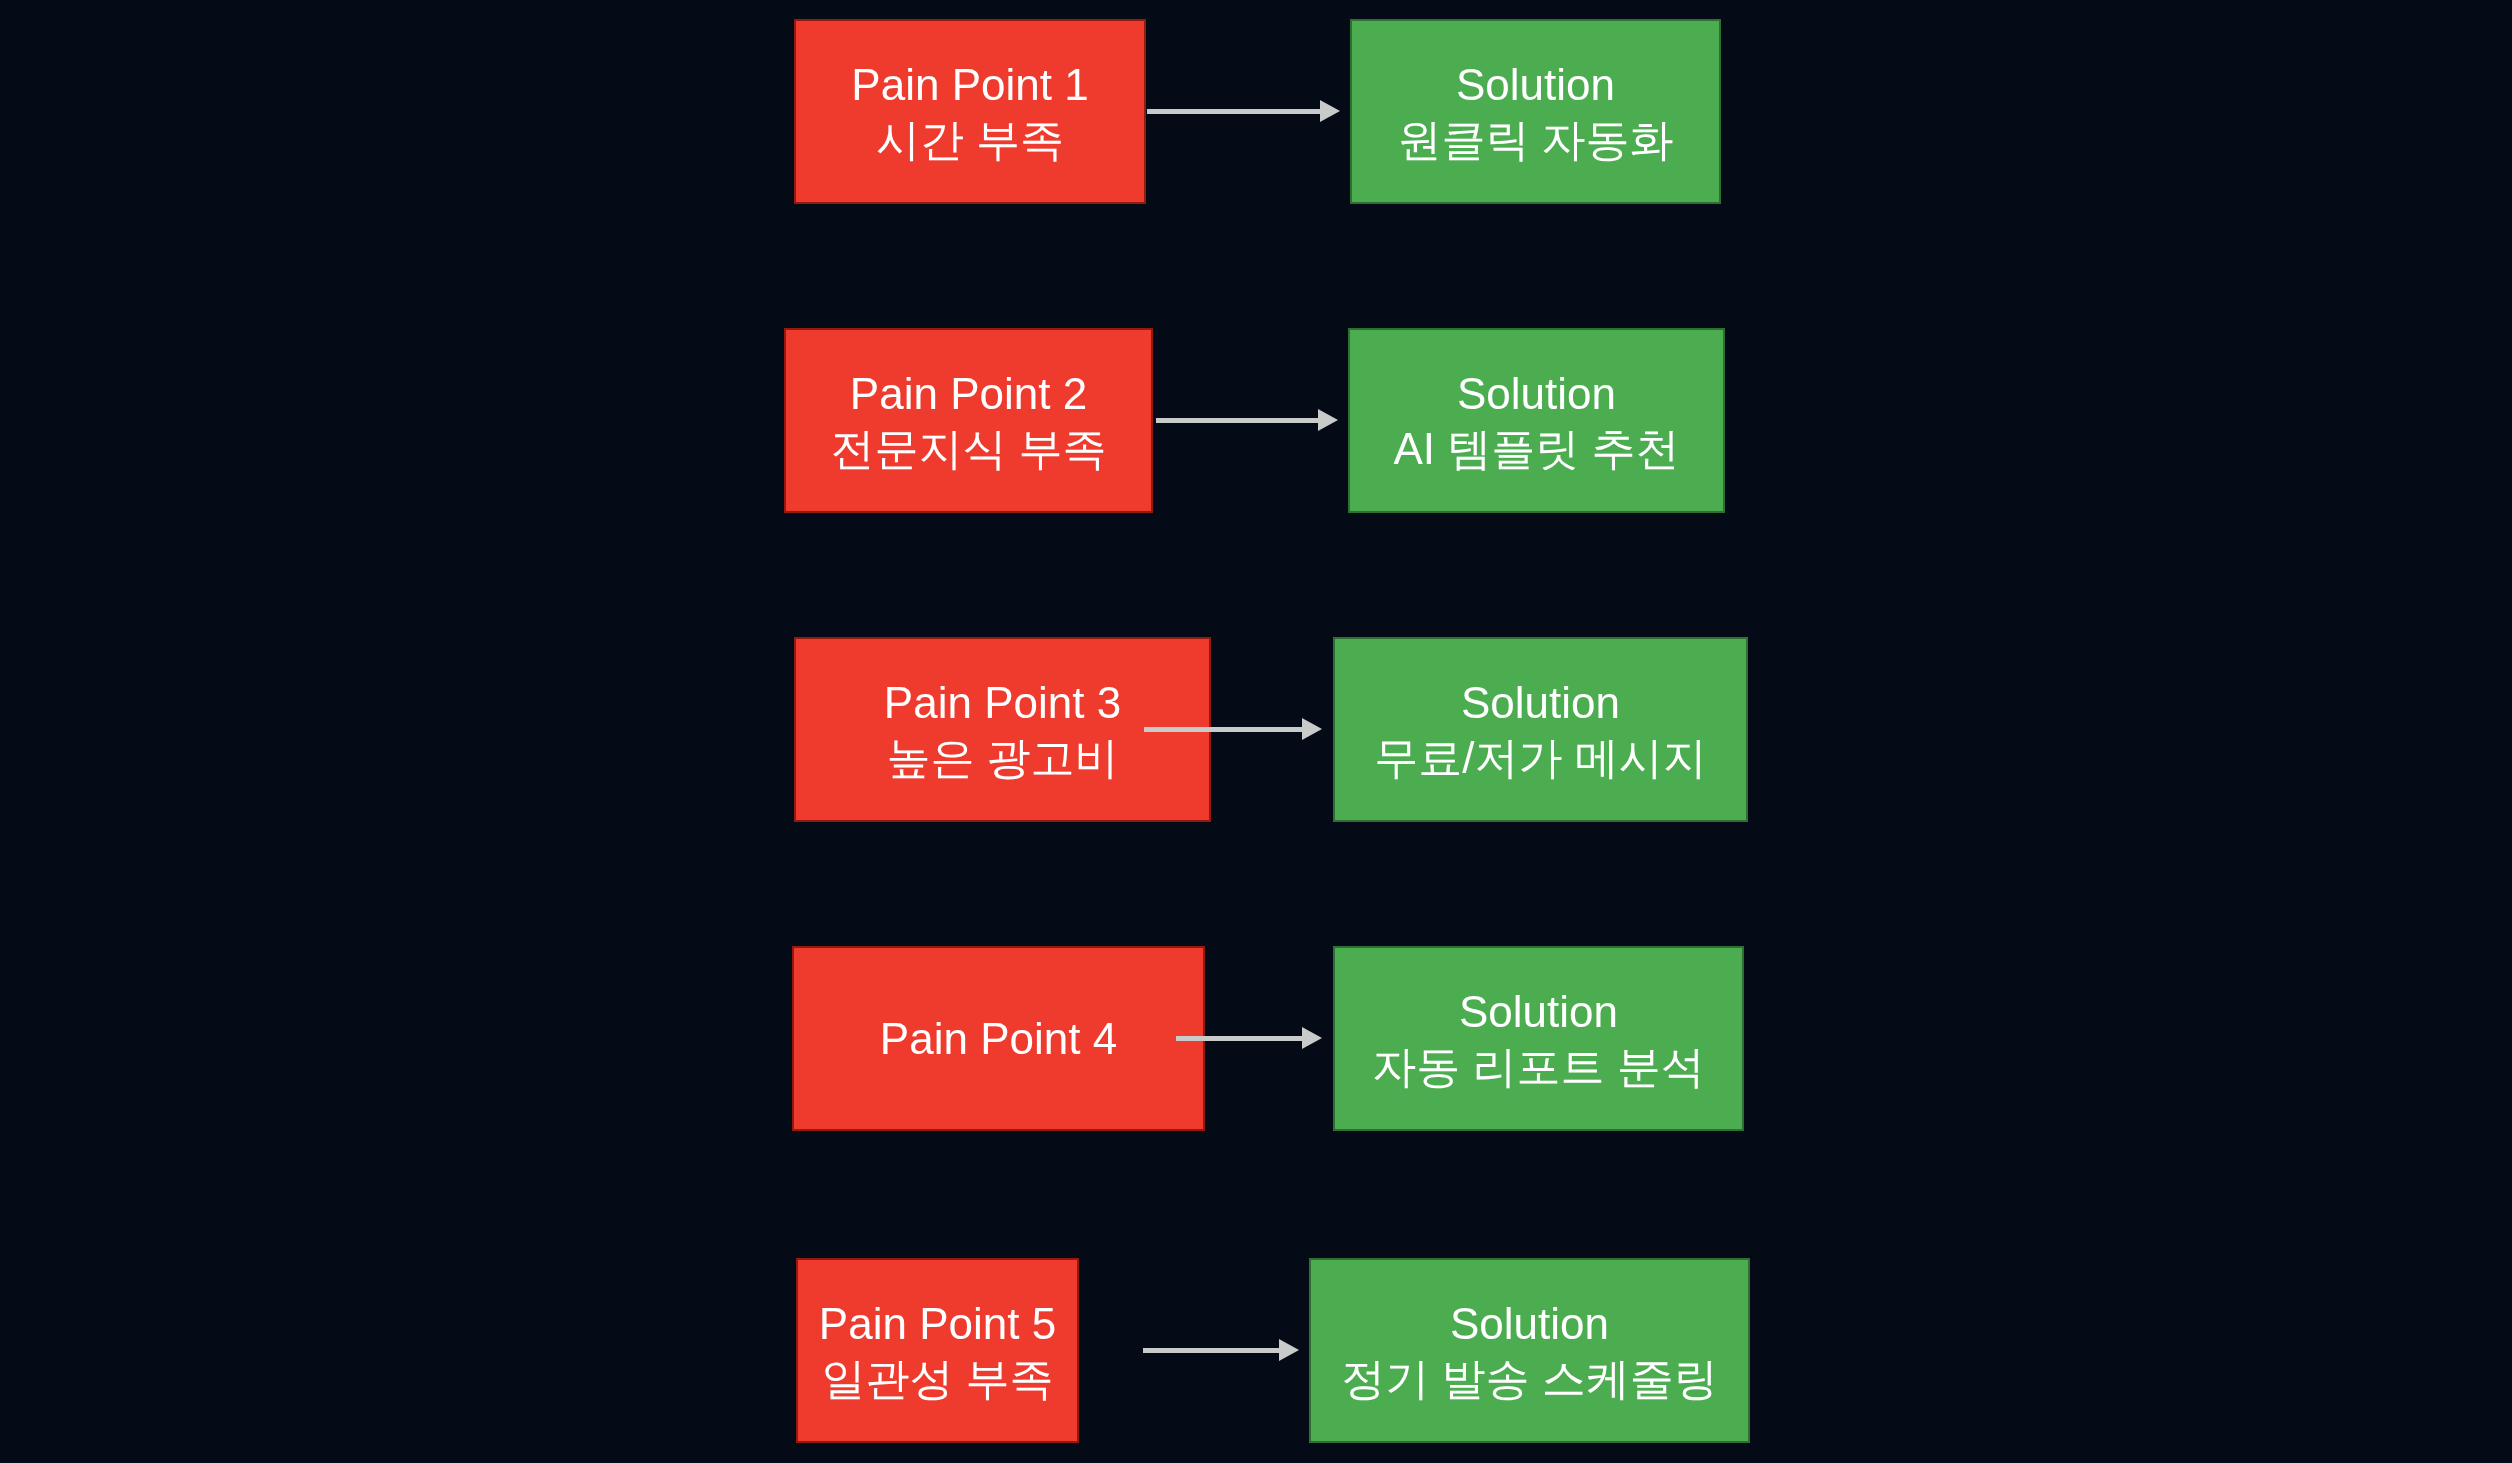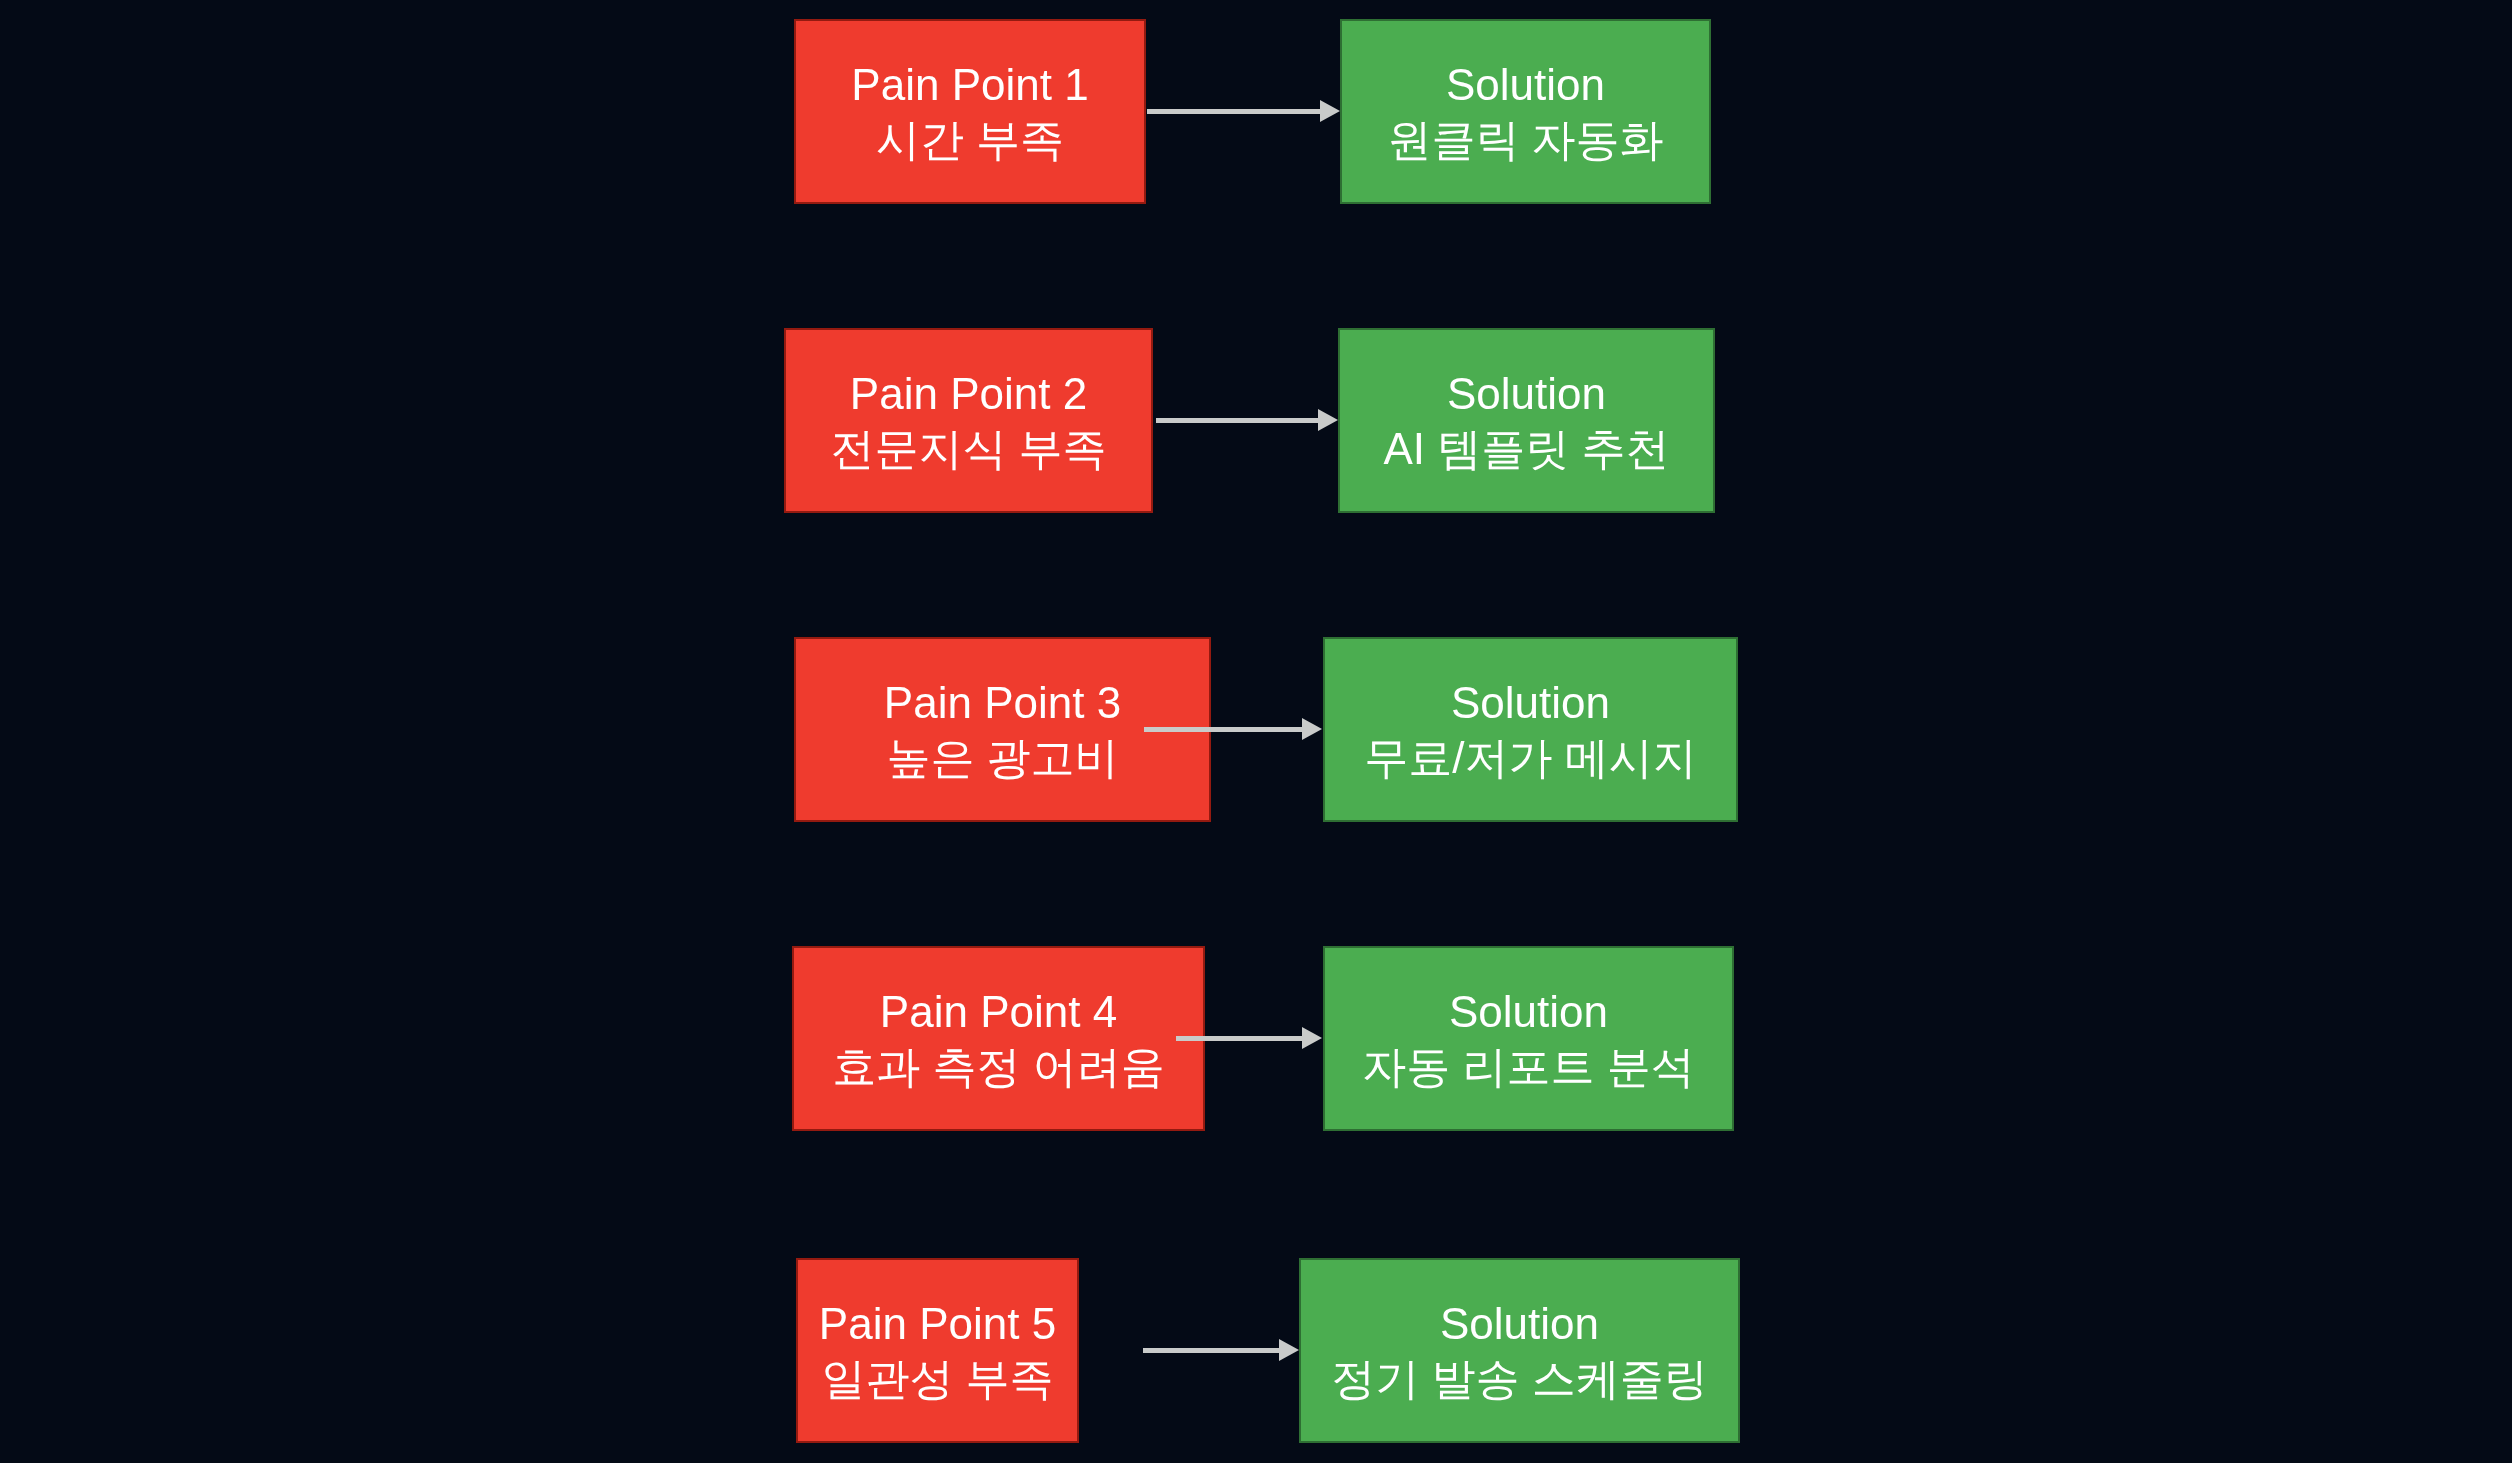--- a/index.html
+++ b/index.html
@@ -35,21 +35,21 @@
     display: flex;
     flex-direction: column;
     justify-content: center;
     align-items: center;
     border: 2.8px solid;
     color: var(--text);
     text-align: center;
   }
   .box span { display: block; line-height: 55px; font-size: 44px; white-space: nowrap; }
   .pain { background: var(--pain); border-color: var(--painb); }
-  .sol  { background: var(--sol);  border-color: var(--solb); }
+  .sol  { background: var(--sol);  border-color: var(--solb); margin-left: 10px; }
 
   .aline { position: absolute; top: 90px; height: 4.6px; background: var(--arrow); }
   .ahead {
     position: absolute; top: 81px; width: 0; height: 0;
     border-top: 11px solid transparent;
     border-bottom: 11px solid transparent;
     border-left: 20.3px solid var(--arrow);
   }
 
   
@@ -118,21 +118,20 @@
     <div class="ahead"></div>
     <div class="box sol">
       <span>Solution</span>
       <span>무료/저가 메시지</span>
     </div>
   </div>
 
   <div class="row">
     <div class="box pain">
       <span>Pain Point 4</span>
-      <span>효과 측정 어려움</span>
     </div>
     <div class="aline"></div>
     <div class="ahead"></div>
     <div class="box sol">
       <span>Solution</span>
       <span>자동 리포트 분석</span>
     </div>
   </div>
 
   <div class="row">

